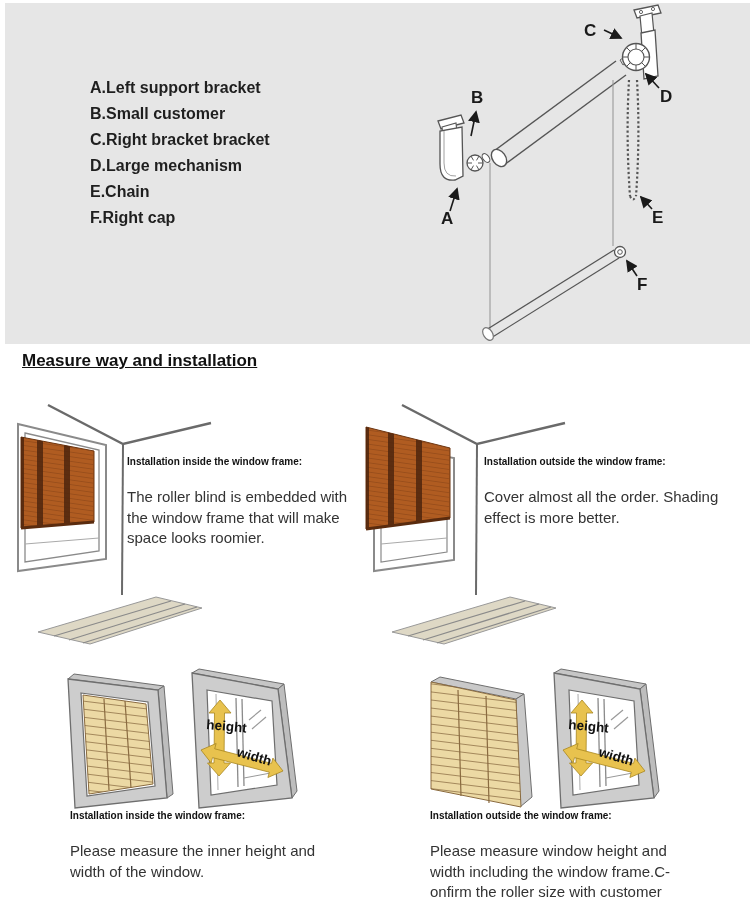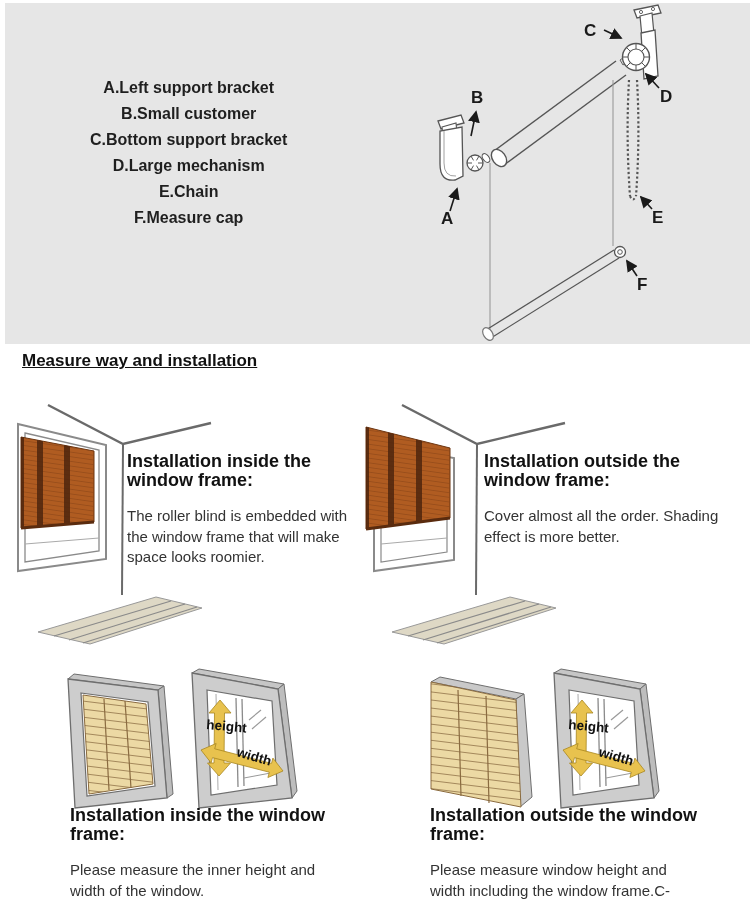--- a/index.html
+++ b/index.html
@@ -1,49 +1,49 @@
 <!DOCTYPE html>
 <html><head>
 <meta charset="utf-8">
 <style>
   html,body{margin:0;padding:0;background:#fff;}
   .page{position:relative;width:750px;height:900px;background:#fff;overflow:hidden;
         font-family:"Liberation Sans",sans-serif;color:#1c1c1c;}
   .abs{position:absolute;}
-  .gray-panel{left:5px;top:3px;width:745px;height:341px;background:#e6e6e6;text-align:center;}
+  .gray-panel{left:5px;top:3px;width:745px;height:341px;background:#e6e6e6;}
   .parts-list{left:85px;top:72px;}
   .parts-list div{font-size:16px;font-weight:bold;line-height:26px;color:#1f1f1f;white-space:nowrap;}
   .diagram-svg{left:0;top:0;width:750px;height:345px;}
   .section-heading{left:22px;top:351px;font-size:17px;font-weight:bold;
                    text-decoration:underline;color:#111;}
   .fig-svg{display:block;}
-  .txt-block .t{font-size:18px;font-weight:bold;color:#111;line-height:19px;}
+  .txt-block .t{font-size:10px;font-weight:bold;color:#111;line-height:19px;}
   .txt-block .b{font-size:15px;color:#333;line-height:20.5px;margin-top:16px;white-space:pre-line;}
   .room-text-left{left:127px;top:452px;width:235px;}
   .room-text-right{left:484px;top:452px;width:260px;}
   .measure-text-left{left:70px;top:806px;width:315px;}
   .measure-text-right{left:430px;top:806px;width:315px;}
   svg text.dlabel{font-family:"Liberation Sans",sans-serif;font-size:17px;font-weight:bold;fill:#1a1a1a;}
   svg text.mlabel{font-family:"Liberation Sans",sans-serif;font-size:13.5px;font-weight:bold;fill:#111;}
   svg .ln{stroke:#555;fill:none;}
   svg .thin{stroke:#999;fill:none;}
 </style>
 </head>
 <body>
 
 <div class="page">
 
   <div class="abs gray-panel">
     <div class="abs parts-list">
       <div>A.Left support bracket</div>
       <div>B.Small customer</div>
-      <div>C.Bottom support bracket</div>
+      <div>C.Right bracket bracket</div>
       <div>D.Large mechanism</div>
       <div>E.Chain</div>
-      <div>F.Measure cap</div>
+      <div>F.Right cap</div>
     </div>
   </div>
 
   <svg class="abs diagram-svg" viewBox="0 0 750 345">
     <defs>
       <marker id="ah" viewBox="0 0 10 10" refX="8.5" refY="5" markerWidth="7.5" markerHeight="7.5" orient="auto">
         <path d="M0,0 L10,5 L0,10 Z" fill="#1a1a1a"></path>
       </marker>
     </defs>
 

